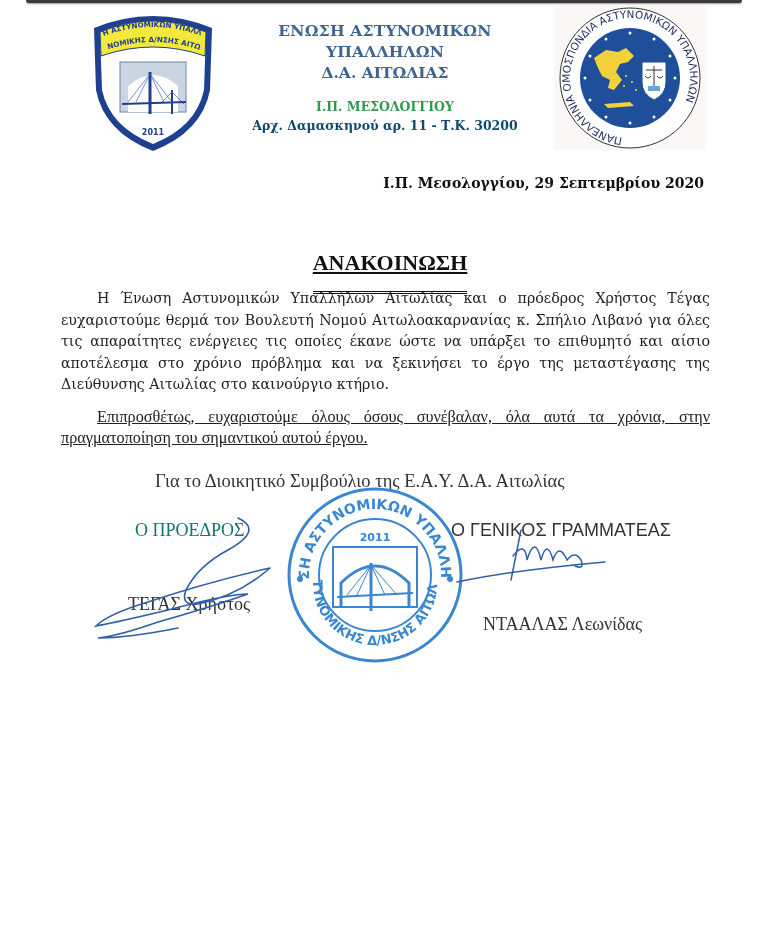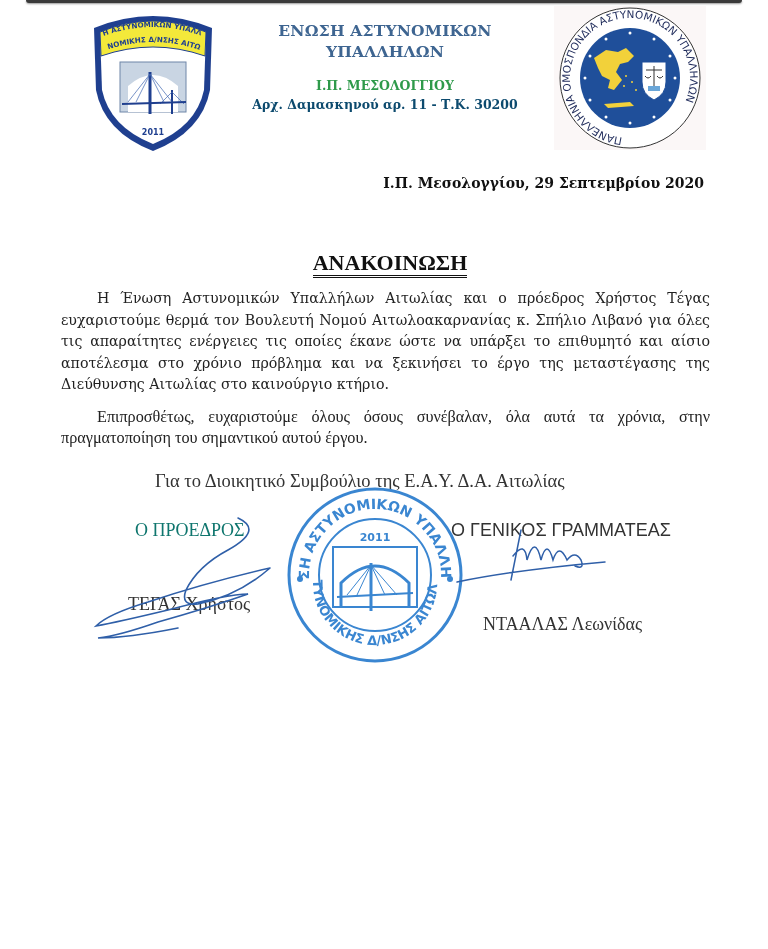--- a/index.html
+++ b/index.html
@@ -15,25 +15,25 @@
   .head .org1 { color: #3e6591; font-size: 15.5px; line-height: 21px; letter-spacing: 0.2px; }
   .head .org2 { color: #3e6591; font-size: 15.5px; line-height: 21px; }
   .head .branch { color: #2e9a4a; font-size: 12.5px; line-height: 20px; margin-top: 14px; }
   .head .addr { color: #0c4a6e; font-size: 12.5px; line-height: 18px; }
   .head .mail { color: #4a6fa3; font-size: 12.5px; line-height: 19px; }
   .head .mail a { color: #4a6fa3; text-decoration: underline; }
 
   .date { position: absolute; right: 64px; top: 175px; font-family: "DejaVu Serif", serif; font-weight: bold; font-size: 14px; color: #111; }
 
   .title { position: absolute; left: 0; width: 780px; top: 250px; text-align: center; font-family: "Liberation Serif", serif; font-weight: bold; font-size: 22px; color: #111; }
-  .title span { border-bottom: 3px double #111; padding-bottom: 0; }
+  .title span { border-bottom: 3px double #111; padding-bottom: 16px; text-decoration: underline; }
 
   .body { position: absolute; left: 61px; width: 649px; top: 288px; font-family: "DejaVu Serif", serif; font-size: 14.2px; line-height: 21.6px; color: #222; text-align: justify; }
   .body p { text-indent: 36px; }
-  .body p.p2 { margin-top: 11px; font-family: "Liberation Serif", serif; font-size: 16.2px; line-height: 21px; }
+  .body p.p2 { margin-top: 11px; font-family: "Liberation Serif", serif; font-size: 16.2px; line-height: 21px; text-decoration: underline; }
 
   .for-board { position: absolute; left: 155px; top: 471px; font-family: "Liberation Serif", serif; font-size: 18.5px; color: #333; }
   .sig-title-left { position: absolute; left: 135px; top: 520px; font-family: "Liberation Serif", serif; font-size: 18px; color: #0f766e; }
   .sig-name-left { position: absolute; left: 128px; top: 594px; font-family: "Liberation Serif", serif; font-size: 18px; color: #333; }
   .sig-title-right { position: absolute; left: 451px; top: 520px; font-family: Liberation Sans, sans-serif; font-size: 18px; color: #333; }
   .sig-name-right { position: absolute; left: 483px; top: 614px; font-family: Liberation Serif, serif; font-size: 18px; color: #333; }
 
   .stamp { position: absolute; left: 283px; top: 483px; width: 184px; height: 184px; }
   .sign-left { position: absolute; left: 88px; top: 510px; width: 190px; height: 140px; }
   .sign-right { position: absolute; left: 455px; top: 520px; width: 160px; height: 70px; }
@@ -63,20 +63,21 @@
 
   <line x1="60" y1="62" x2="60" y2="104" stroke="#1f3f8f" stroke-width="3"></line>
   <line x1="82" y1="80" x2="82" y2="104" stroke="#1f3f8f" stroke-width="2"></line>
   <path d="M60,64 L38,92 M60,64 L46,92 M60,64 L74,92 M60,64 L82,92 M82,82 L70,94 M82,82 L94,94" stroke="#3f66b0" stroke-width="0.7" fill="none"></path>
   <line x1="32" y1="94" x2="96" y2="92" stroke="#1f3f8f" stroke-width="2"></line>
   <text x="63" y="125" text-anchor="middle" font-family="DejaVu Sans, sans-serif" font-size="8" font-weight="bold" fill="#1f3f8f">2011</text>
 </svg>
 
 <div class="head">
   <div class="org1">ΕΝΩΣΗ ΑΣΤΥΝΟΜΙΚΩΝ ΥΠΑΛΛΗΛΩΝ</div>
+  <div class="org2">Δ.Α. ΑΙΤΩΛΙΑΣ</div>
   <div class="branch">Ι.Π. ΜΕΣΟΛΟΓΓΙΟΥ</div>
   <div class="addr">Αρχ. Δαμασκηνού αρ. 11 - Τ.Κ. 30200</div>
 </div>
 
 <div class="logo-right">
   <svg width="152" height="144" viewBox="0 0 152 144">
     <defs>
       <path id="ringPath" d="M76,132 A60,60 0 1,1 76.1,132"></path>
     </defs>
     <circle cx="76" cy="72" r="70" fill="#ffffff" stroke="#333" stroke-width="1"></circle>

